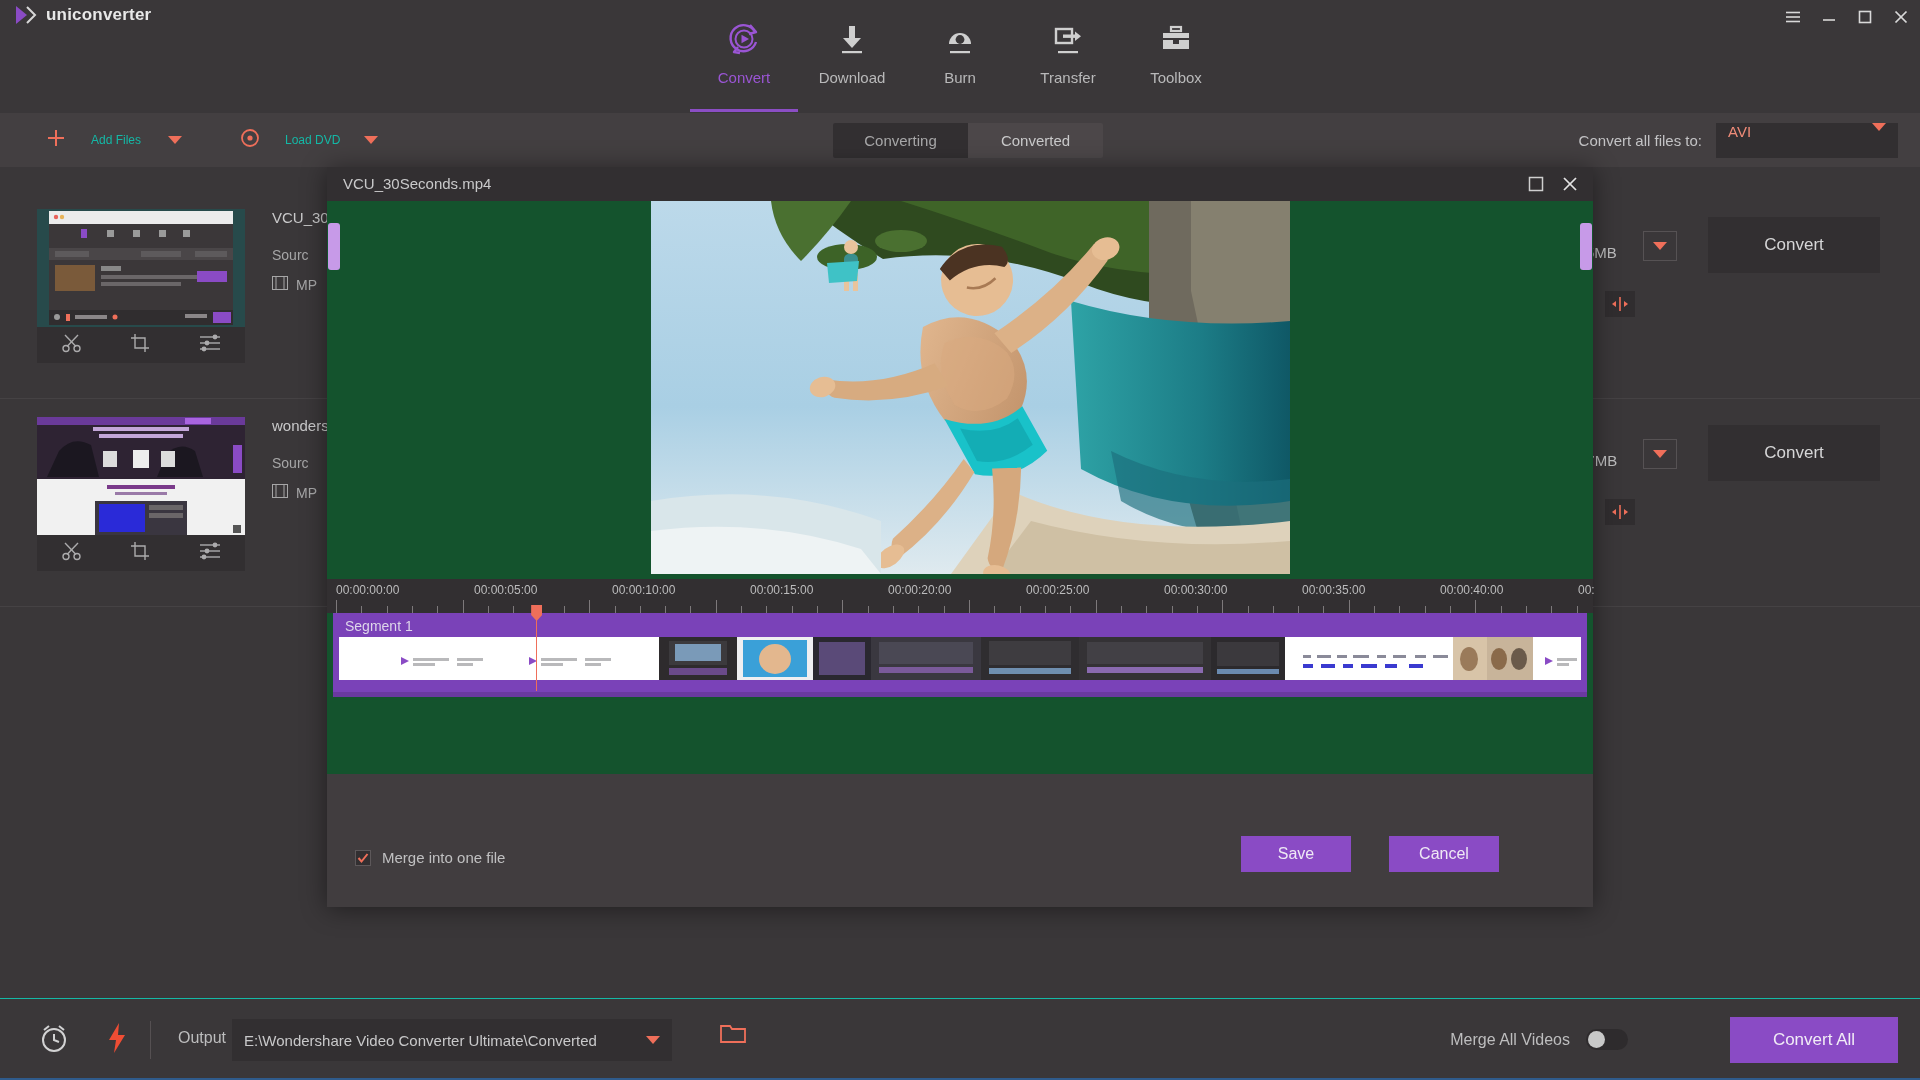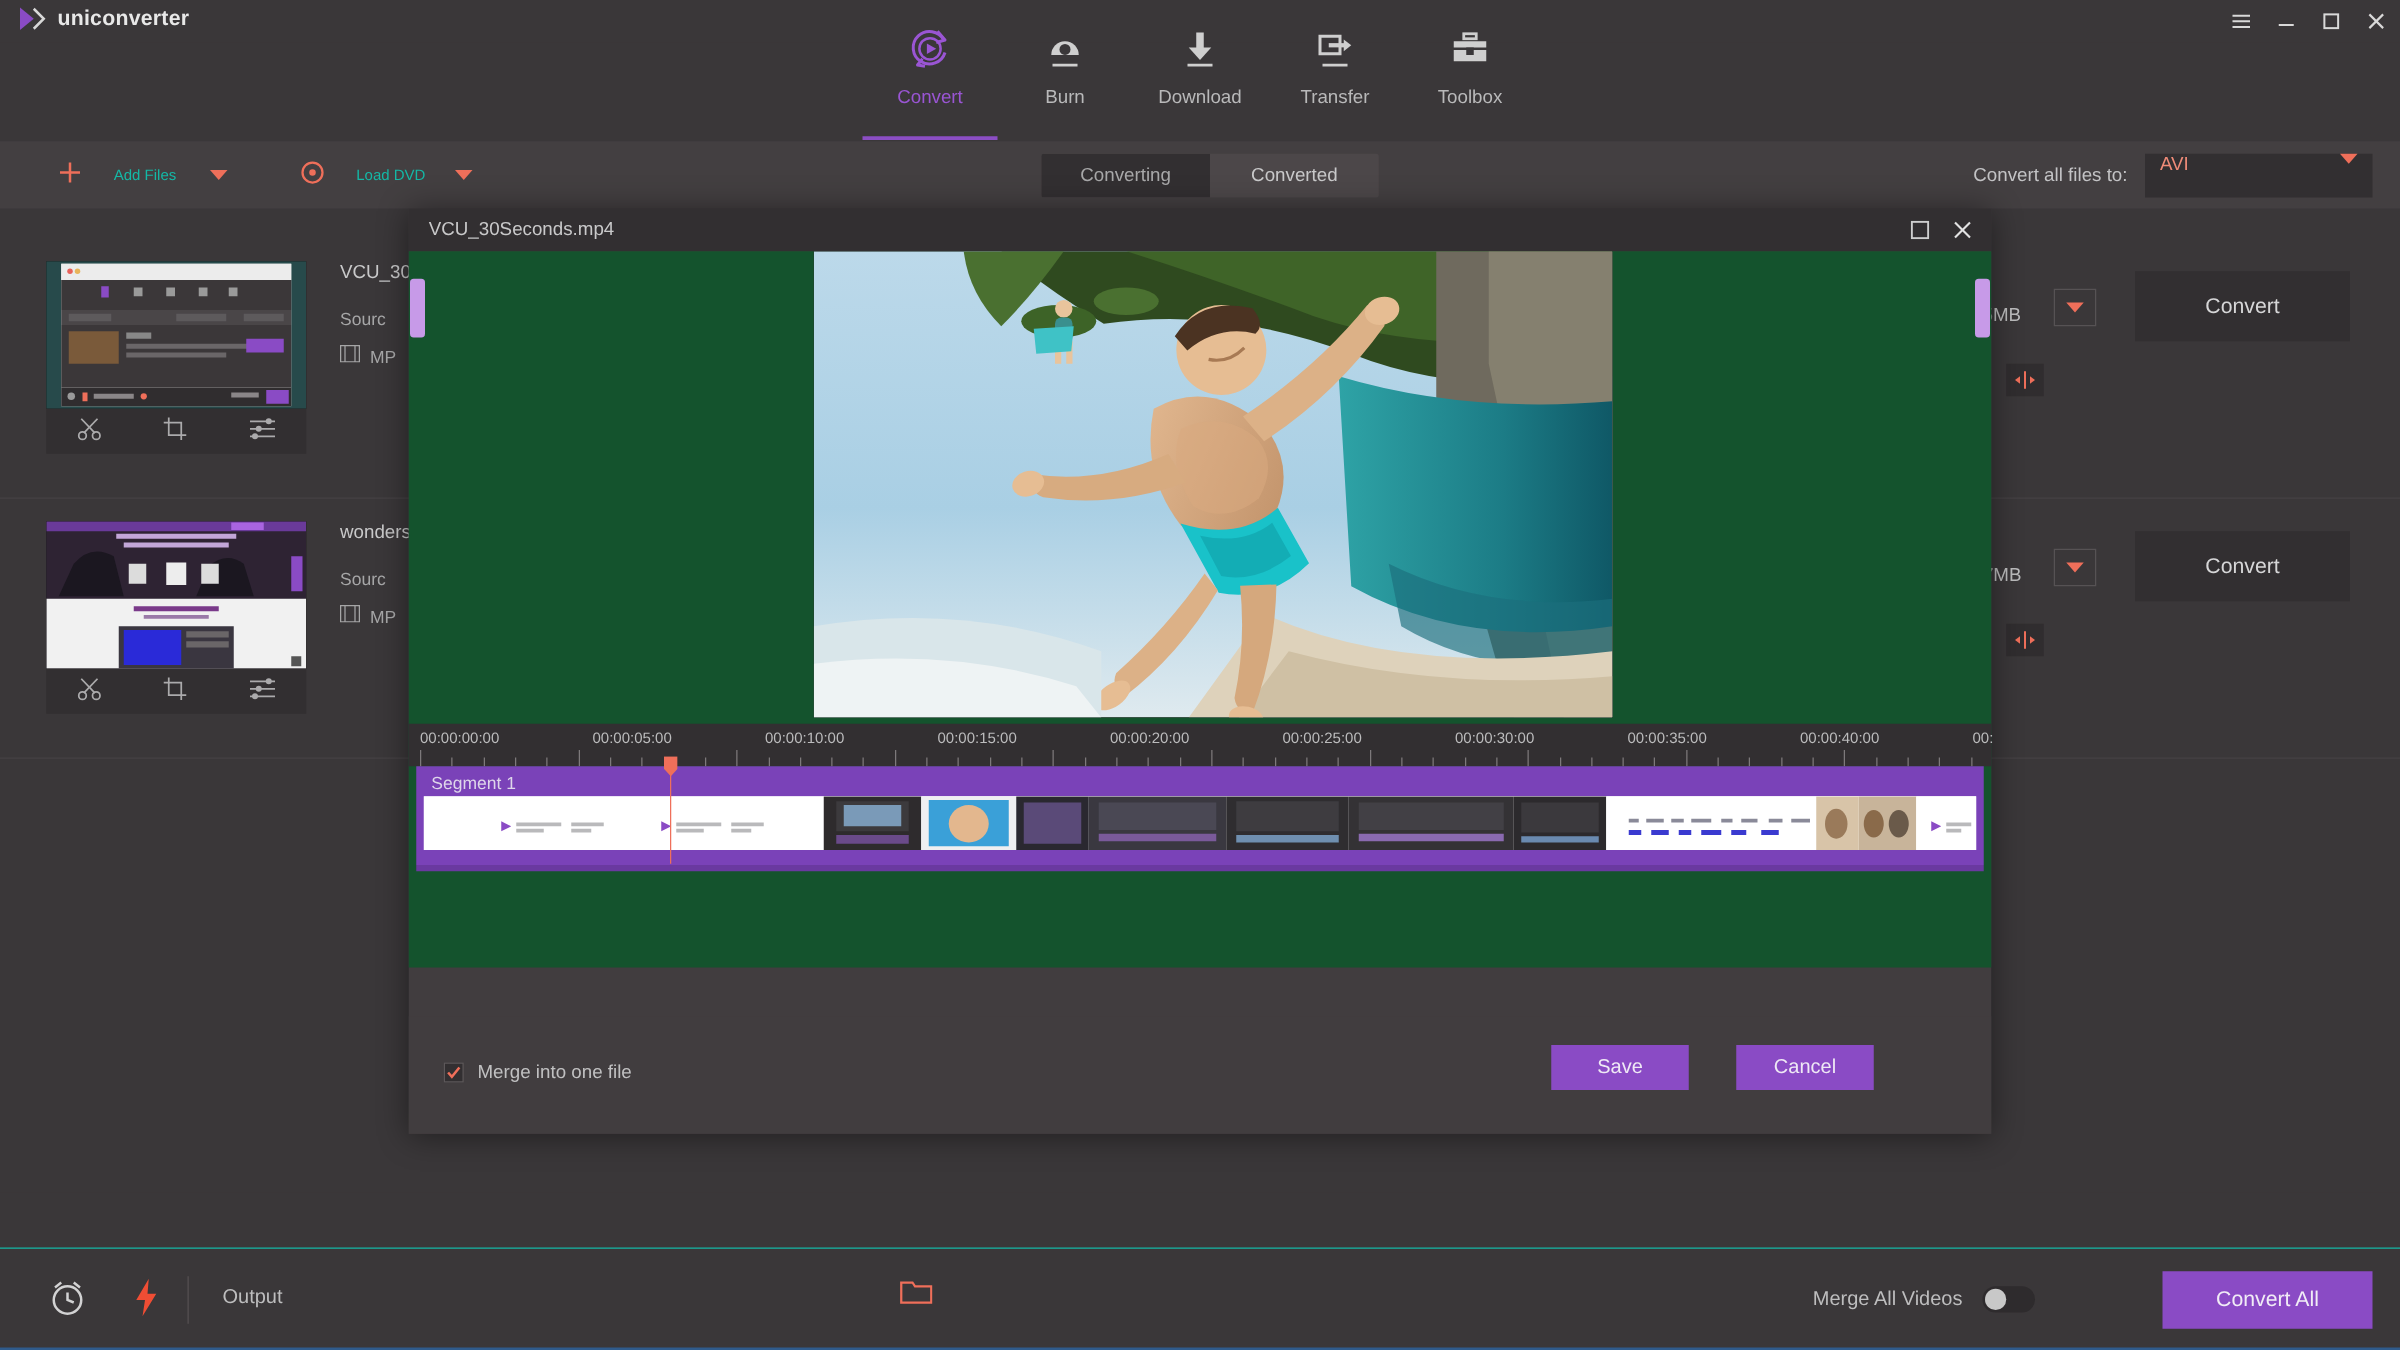--- a/index.html
+++ b/index.html
@@ -266,37 +266,37 @@
         <circle cx="19" cy="19" r="8.5" fill="none" stroke="#9a55d4" stroke-width="2"></circle>
         <path d="M16.5 14.8 L24 19 L16.5 23.2 Z" fill="#9a55d4"></path>
       </svg>
     </span>
     <span class="nlabel">Convert</span>
   </div>
 
   <div class="navitem">
     <span class="navicon">
       <svg width="34" height="34" viewBox="0 0 34 34">
+        <rect x="14" y="4" width="6" height="14" fill="#cfcfcf"></rect>
+        <path d="M8 16 L17 26 L26 16 Z" fill="#cfcfcf"></path>
+        <rect x="7" y="29" width="20" height="2.2" fill="#cfcfcf"></rect>
+      </svg>
+    </span>
+    <span class="nlabel">Download</span>
+  </div>
+
+  <div class="navitem">
+    <span class="navicon">
+      <svg width="34" height="34" viewBox="0 0 34 34">
         <path d="M6 22 A11 11 0 0 1 28 22 Z" fill="#cfcfcf"></path>
         <circle cx="17" cy="17.5" r="4.4" fill="#3a3739"></circle>
         <rect x="7" y="29" width="20" height="2.2" fill="#cfcfcf"></rect>
       </svg>
     </span>
     <span class="nlabel">Burn</span>
-  </div>
-
-  <div class="navitem">
-    <span class="navicon">
-      <svg width="34" height="34" viewBox="0 0 34 34">
-        <rect x="14" y="4" width="6" height="14" fill="#cfcfcf"></rect>
-        <path d="M8 16 L17 26 L26 16 Z" fill="#cfcfcf"></path>
-        <rect x="7" y="29" width="20" height="2.2" fill="#cfcfcf"></rect>
-      </svg>
-    </span>
-    <span class="nlabel">Download</span>
   </div>
 
   <div class="navitem">
     <span class="navicon">
       <svg width="34" height="34" viewBox="0 0 34 34">
         <rect x="5" y="7" width="16" height="14" fill="none" stroke="#cfcfcf" stroke-width="2.4"></rect>
         <rect x="12" y="12.5" width="15" height="3.4" fill="#cfcfcf"></rect>
         <path d="M24 9.5 L30 14.2 L24 19 Z" fill="#cfcfcf"></path>
         <rect x="7" y="29" width="20" height="2.2" fill="#cfcfcf"></rect>
       </svg>
@@ -887,20 +887,24 @@
       <path d="M26 8 L21 4" stroke="#d2d2d3" stroke-width="2"></path>
     </svg>
   </span>
   <span class="bico" style="left:106px">
     <svg width="22" height="32" viewBox="0 0 22 32">
       <path d="M13 1 L3 18 L10 18 L8 31 L19 13 L12 13 Z" fill="#ef4d34"></path>
     </svg>
   </span>
   <span class="vsep" style="left:150px"></span>
   <span id="outlbl">Output</span>
+  <div id="outfield">
+    <span class="ov">E:\Wondershare Video Converter Ultimate\Converted</span>
+    <span class="caret"></span>
+  </div>
   <span class="bico" style="left:720px">
     <svg width="26" height="22" viewBox="0 0 26 22">
       <path d="M1 4 L1 20 L25 20 L25 7 L12 7 L10 4 Z" fill="none" stroke="#ef6f5a" stroke-width="1.8"></path>
     </svg>
   </span>
 
   <div id="mergeall">
     <span class="lb">Merge All Videos</span>
     <span class="toggle">
       <span class="knob"></span>

